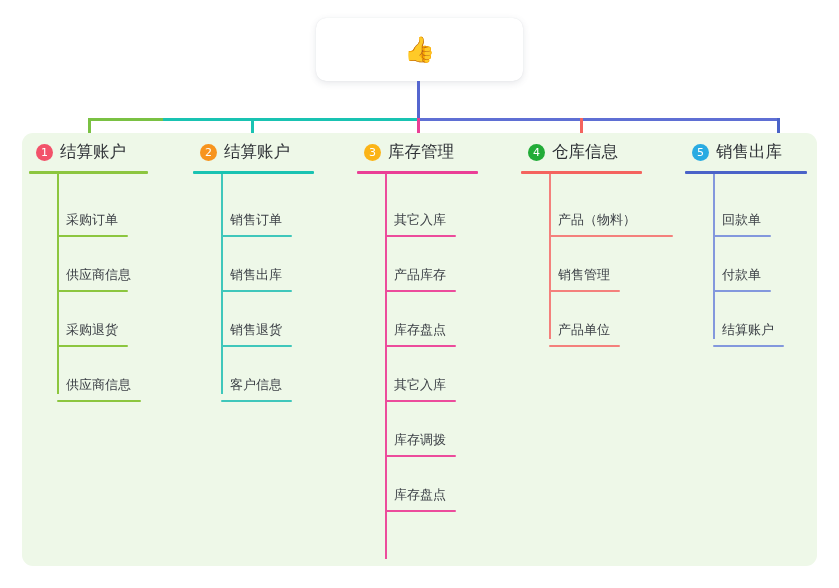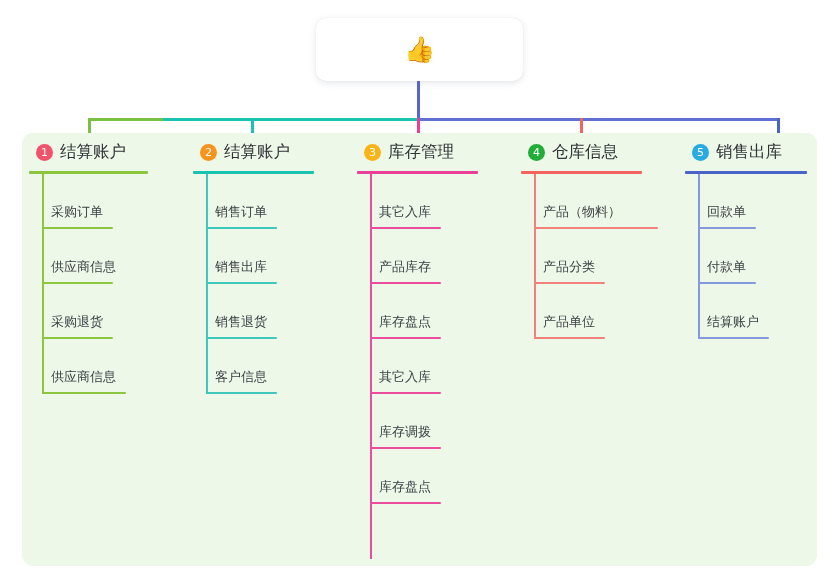--- a/index.html
+++ b/index.html
@@ -38,21 +38,21 @@
     display:flex;align-items:center;gap:7px;
     height:24px;padding-left:7px;white-space:nowrap;
   }
   .badge{
     width:17px;height:17px;border-radius:50%;
     color:#fff;font-size:11px;line-height:17px;text-align:center;
     flex:0 0 auto;font-family:"DejaVu Sans",sans-serif;
   }
   .col-title{font-size:16.5px;color:#2f3237;}
   .head-rule{height:3px;margin-top:7px;border-radius:1px;}
-  .items{position:relative;margin-left:13px;padding-top:0;}
+  .items{position:relative;margin-left:28px;padding-top:8px;}
   .item{
     position:relative;height:55px;box-sizing:border-box;
   }
   .item-label{
     position:absolute;left:9px;bottom:8px;
     font-size:13px;color:#3b3f45;white-space:nowrap;
   }
   .item-rule{
     position:absolute;left:0;bottom:0;height:2px;border-radius:1px;
   }
@@ -174,21 +174,21 @@
           <span class="col-title">仓库信息</span>
         </div>
         <div class="head-rule" style="background: rgb(244, 99, 94); width: 121px;"></div>
         <div class="items">
           <div class="spine" style="background: rgb(244, 128, 124); height: 165px;"></div>
           <div class="item">
             <span class="item-label">产品（物料）</span>
             <div class="item-rule" style="background: rgb(244, 128, 124); width: 123.6px;"></div>
           </div>
           <div class="item">
-            <span class="item-label">产品分类</span>
+            <span class="item-label">销售管理</span>
             <div class="item-rule" style="background: rgb(244, 128, 124); width: 70.8px;"></div>
           </div>
           <div class="item">
             <span class="item-label">产品单位</span>
             <div class="item-rule" style="background: rgb(244, 128, 124); width: 70.8px;"></div>
           </div>
         </div>
       </div>
       <div class="col" style="left: 685px;">
         <div class="col-head">

